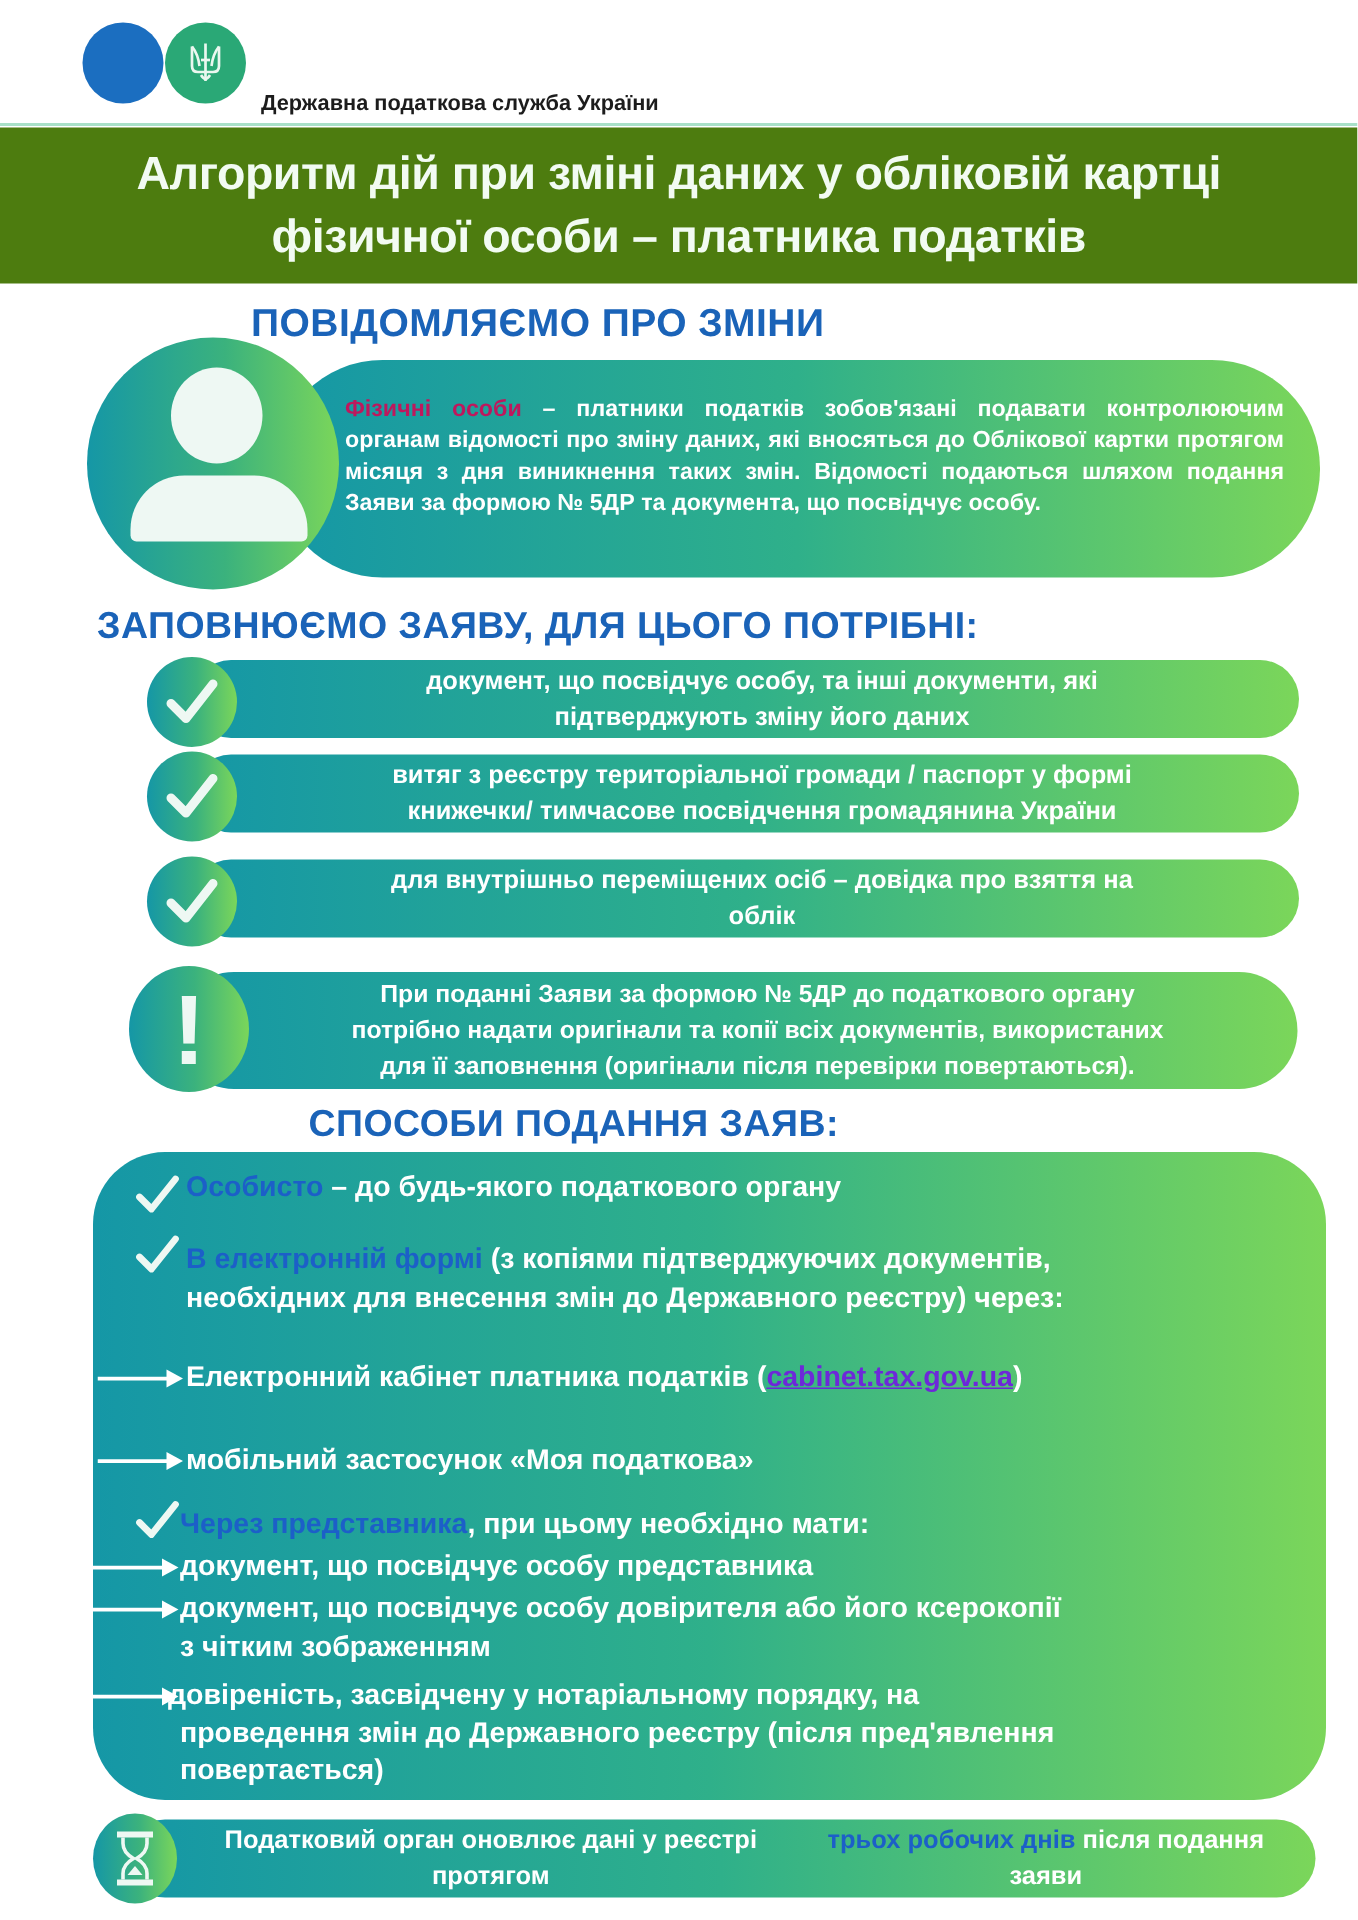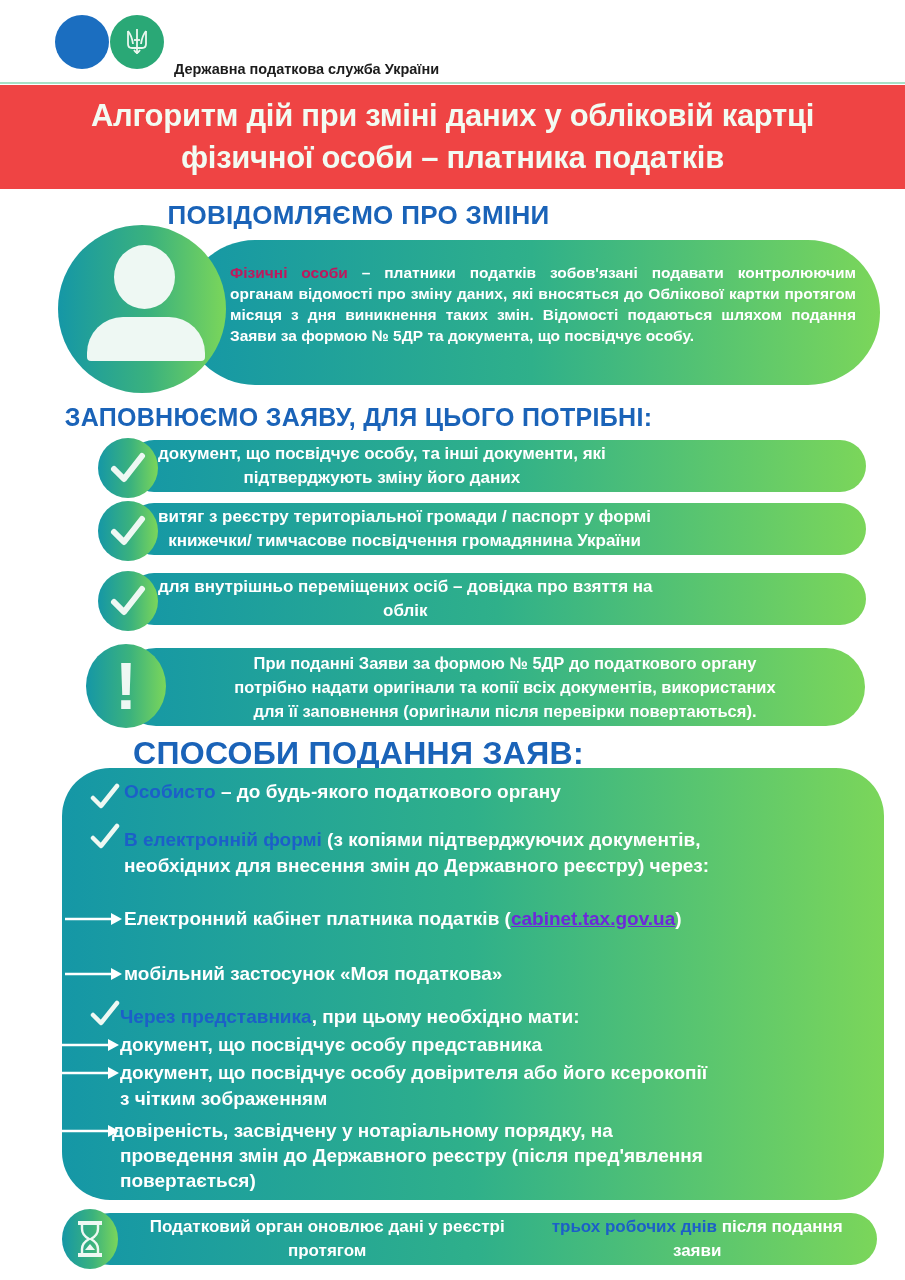--- a/index.html
+++ b/index.html
@@ -11,37 +11,37 @@
 
   
   .header { position: absolute; left: 0; top: 0; width: 905px; height: 84px; }
   .logo-blue { position: absolute; left: 55px; top: 15px; width: 54px; height: 54px; border-radius: 50%; background: #1b6ec0; }
   .logo-green { position: absolute; left: 110px; top: 15px; width: 54px; height: 54px; border-radius: 50%; background: #2aa876; display: flex; align-items: center; justify-content: center; }
   .header-text { position: absolute; left: 174px; top: 12px; color: #1c1c1c; font-weight: bold; font-size: 14.5px; line-height: 19px; margin-top: 48px; }
   .header-text .l1 { margin-bottom: 5px; }
   .header-line { position: absolute; left: 0; top: 82px; width: 905px; height: 2px; background: #a8e0c7; }
 
   
-  .title-banner { position: absolute; left: 0; top: 85px; width: 905px; height: 104px; background: #ef4444; display: flex; flex-direction: column; align-items: center; justify-content: center; text-align: center; }
+  .title-banner { position: absolute; left: 0; top: 85px; width: 905px; height: 104px; background: #4d7c0f; display: flex; flex-direction: column; align-items: center; justify-content: center; text-align: center; }
   .title-banner div { font-weight: bold; font-size: 31px; line-height: 42px; color: #f2fbf2; font-family: "Liberation Sans", sans-serif; letter-spacing: -0.3px; }
 
   .section-heading { position: absolute; left: 0; width: 717px; text-align: center; color: #1a63b8; font-weight: bold; font-size: 26px; letter-spacing: 0.3px; }
 
   
   .info-pill { position: absolute; left: 183px; top: 240px; width: 697px; height: 145px; border-radius: 72px; }
   .info-text { position: absolute; left: 230px; top: 262px; width: 626px; font-size: 15.5px; line-height: 21px; font-weight: bold; text-align: justify; color: #ffffff; }
   .info-text .hl { color: #be185d; }
   .avatar-circle { position: absolute; left: 58px; top: 225px; width: 168px; height: 168px; border-radius: 50%; }
   .avatar-head { position: absolute; left: 56px; top: 20px; width: 61px; height: 64px; border-radius: 50%; background: #eef8f3; }
   .avatar-body { position: absolute; left: 29px; top: 92px; width: 118px; height: 44px; border-radius: 36px 36px 4px 4px; background: #eef8f3; }
 
   
   .req-row { position: absolute; left: 98px; width: 768px; height: 52px; }
   .req-pill { position: absolute; left: 30px; top: 0; width: 738px; height: 52px; border-radius: 26px; }
-  .req-text { position: absolute; left: 60px; top: 0; width: 700px; height: 52px; display: flex; align-items: center; justify-content: flex-start; text-align: center; font-weight: bold; font-size: 17px; line-height: 24px; color: #ffffff; }
+  .req-text { position: absolute; left: 60px; top: 0; width: 700px; height: 52px; display: flex; align-items: center; justify-content: center; text-align: center; font-weight: bold; font-size: 17px; line-height: 24px; color: #ffffff; }
   .req-circle { position: absolute; left: 0; top: -2px; width: 60px; height: 60px; border-radius: 50%; display: flex; align-items: center; justify-content: center; }
 
   
   .warn-pill { position: absolute; left: 117px; top: 648px; width: 748px; height: 78px; border-radius: 39px; }
   .warn-text { position: absolute; left: 160px; top: 648px; width: 690px; height: 78px; display: flex; flex-direction: column; justify-content: center; align-items: center; text-align: center; font-weight: bold; font-size: 16.5px; line-height: 24px; }
   .warn-circle { position: absolute; left: 86px; top: 644px; width: 80px; height: 84px; border-radius: 50%; display: flex; align-items: center; justify-content: center; }
   .warn-circle span { font-size: 66px; font-weight: bold; color: #eef8f3; line-height: 1; }
 
   
   .methods-box { position: absolute; left: 62px; top: 768px; width: 822px; height: 432px; border-radius: 48px; }
@@ -135,21 +135,21 @@
 <div class="warn-pill grad"></div>
 <div class="warn-text">
   <div>При поданні Заяви за формою № 5ДР до податкового органу</div>
   <div>потрібно надати оригінали та копії всіх документів, використаних</div>
   <div>для її заповнення (оригінали після перевірки повертаються).</div>
 </div>
 <div class="warn-circle grad-circle">
     <span>!</span>
   </div>
 
-<div class="section-heading" style="top:735px; font-size:32px;">СПОСОБИ ПОДАННЯ ЗАЯВ:</div>
+<div class="section-heading" style="top:735px; font-size:25px;margin-left:24px;">СПОСОБИ ПОДАННЯ ЗАЯВ:</div>
 
 <div class="methods-box grad"></div>
 
 <svg class="m-check" style="left:90px; top:783px;" width="30" height="28" viewBox="0 0 30 28">
     <path d="M3 15 L11 23 L27 3" fill="none" stroke="#eef8f3" stroke-width="4.5" stroke-linecap="round" stroke-linejoin="round"></path>
   </svg>
 <div class="m-line" style="left:124px; top:759px;margin-top:20px;"><span class="hl">Особисто</span><span> – до будь-якого податкового органу</span></div>
 
 <svg class="m-check" style="left:90px; top:823px;" width="30" height="28" viewBox="0 0 30 28">
     <path d="M3 15 L11 23 L27 3" fill="none" stroke="#eef8f3" stroke-width="4.5" stroke-linecap="round" stroke-linejoin="round"></path>

